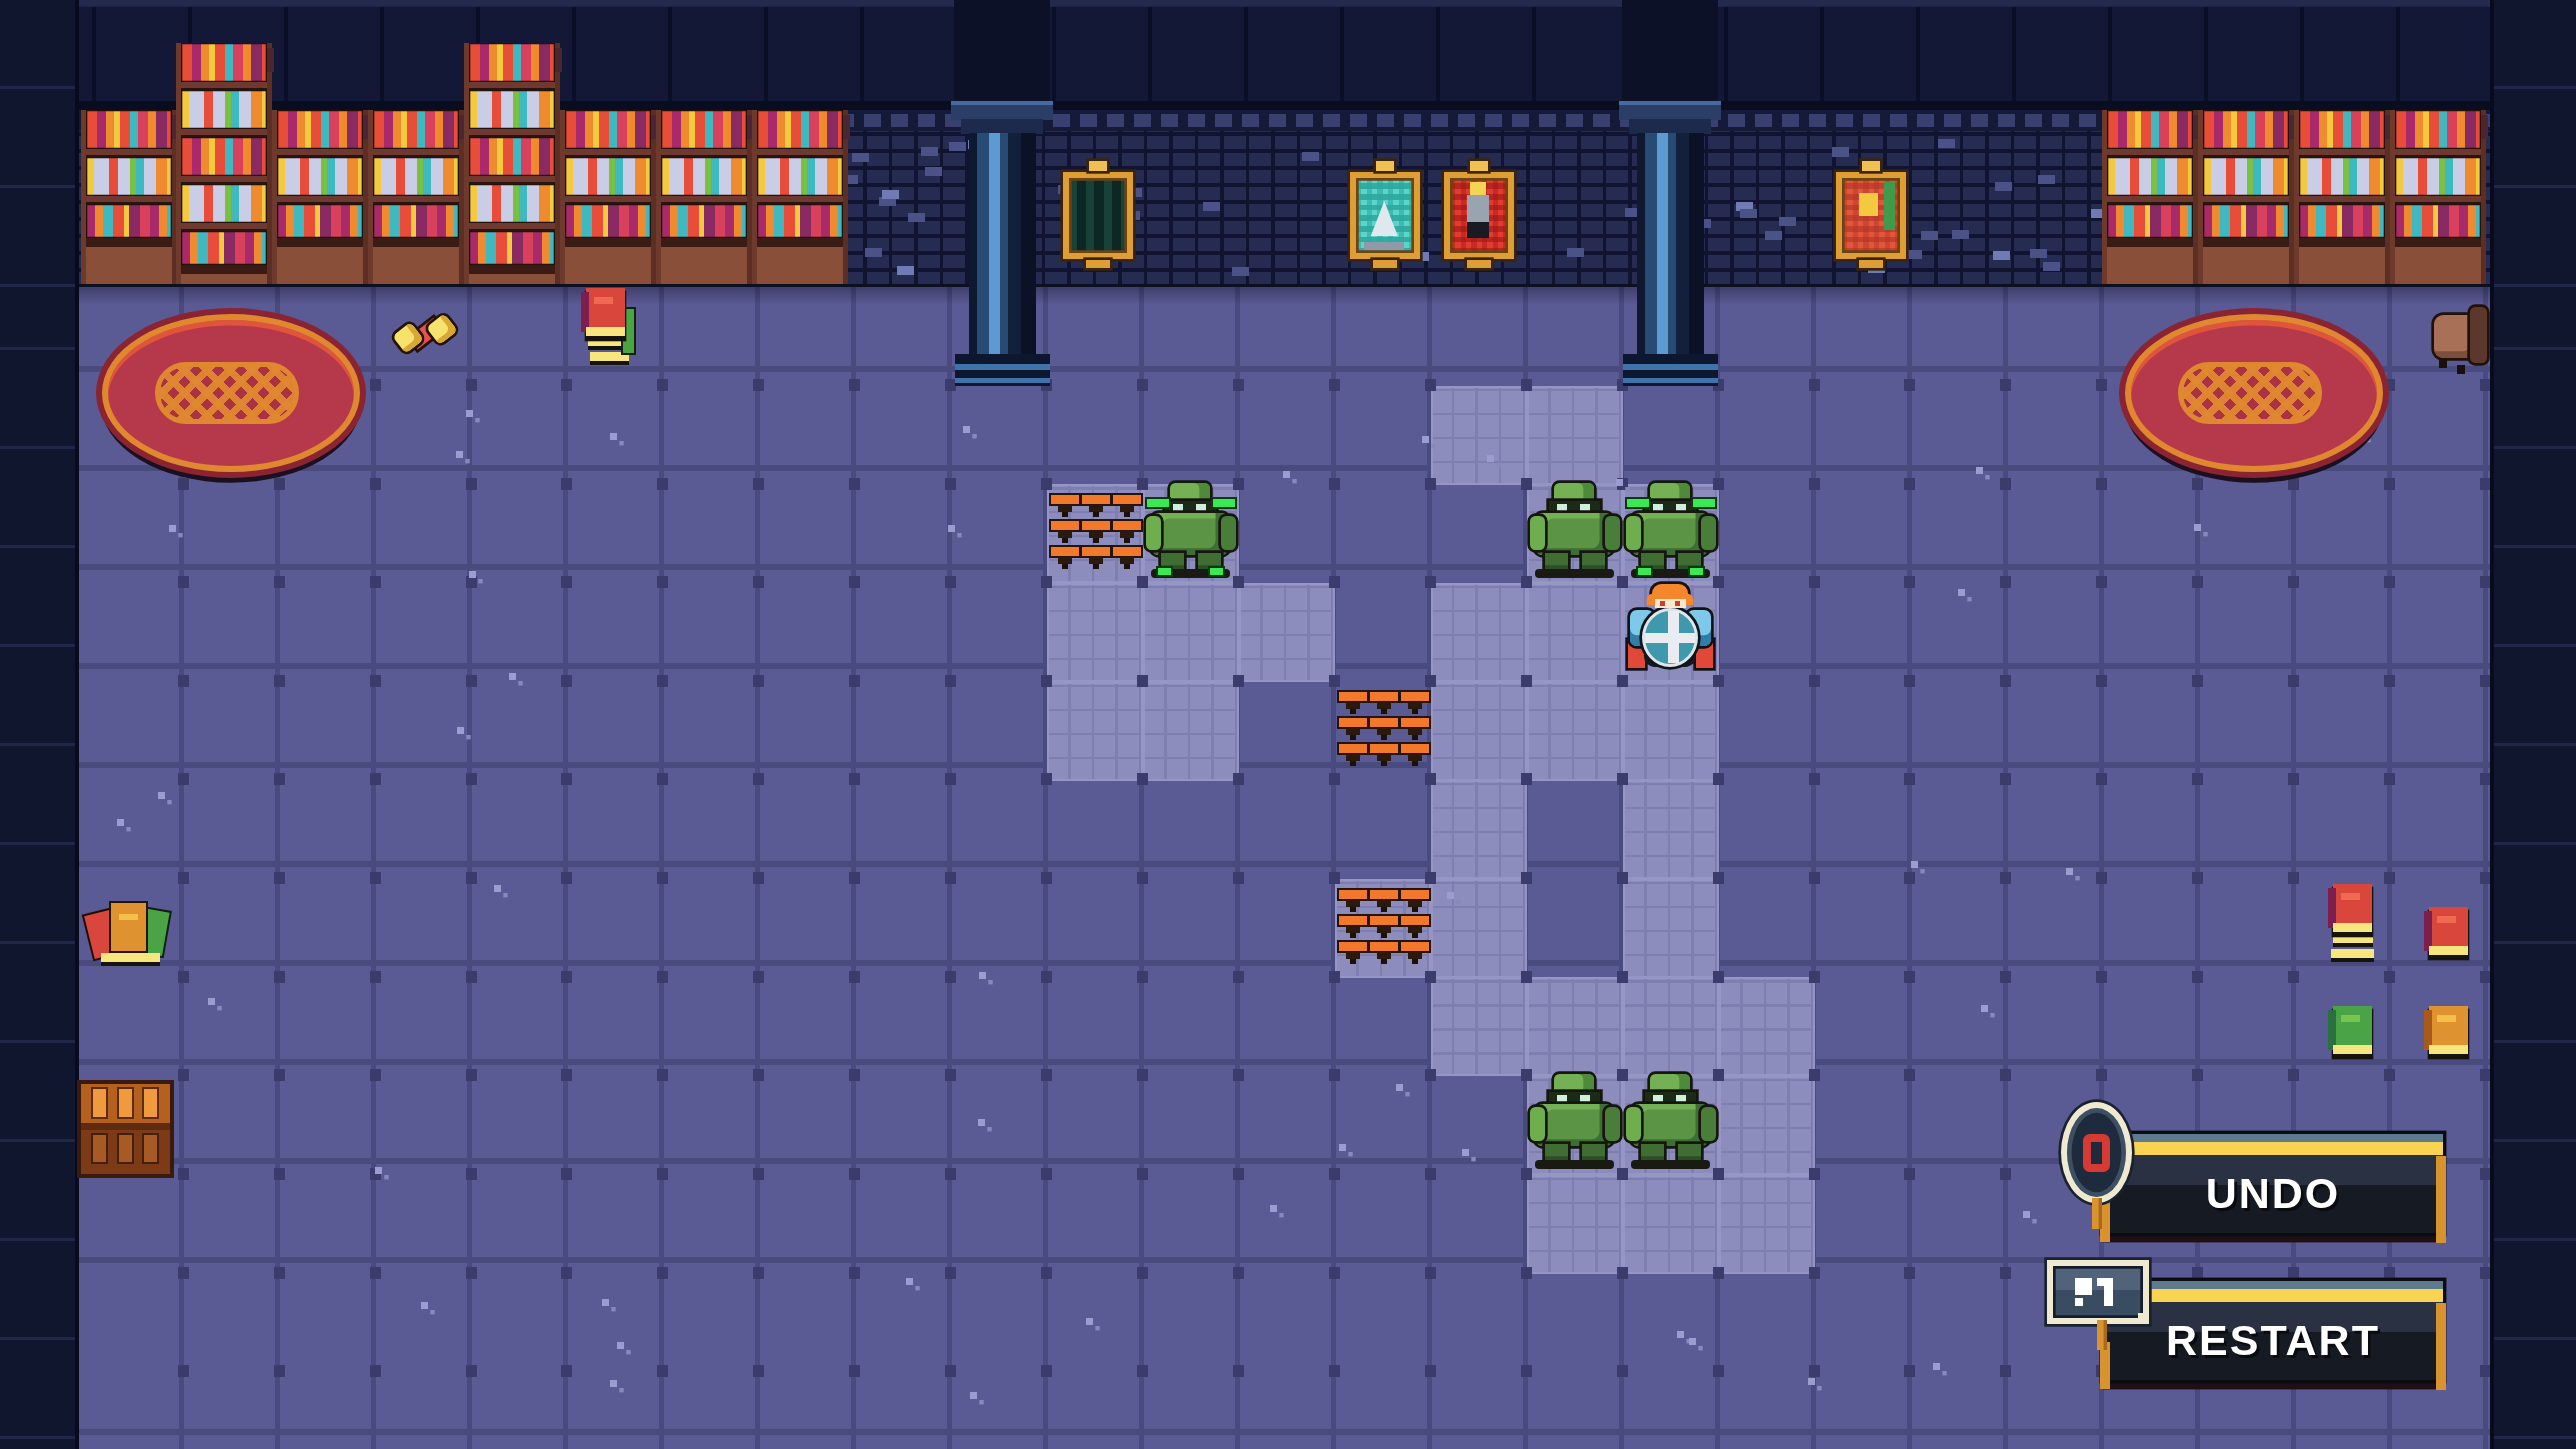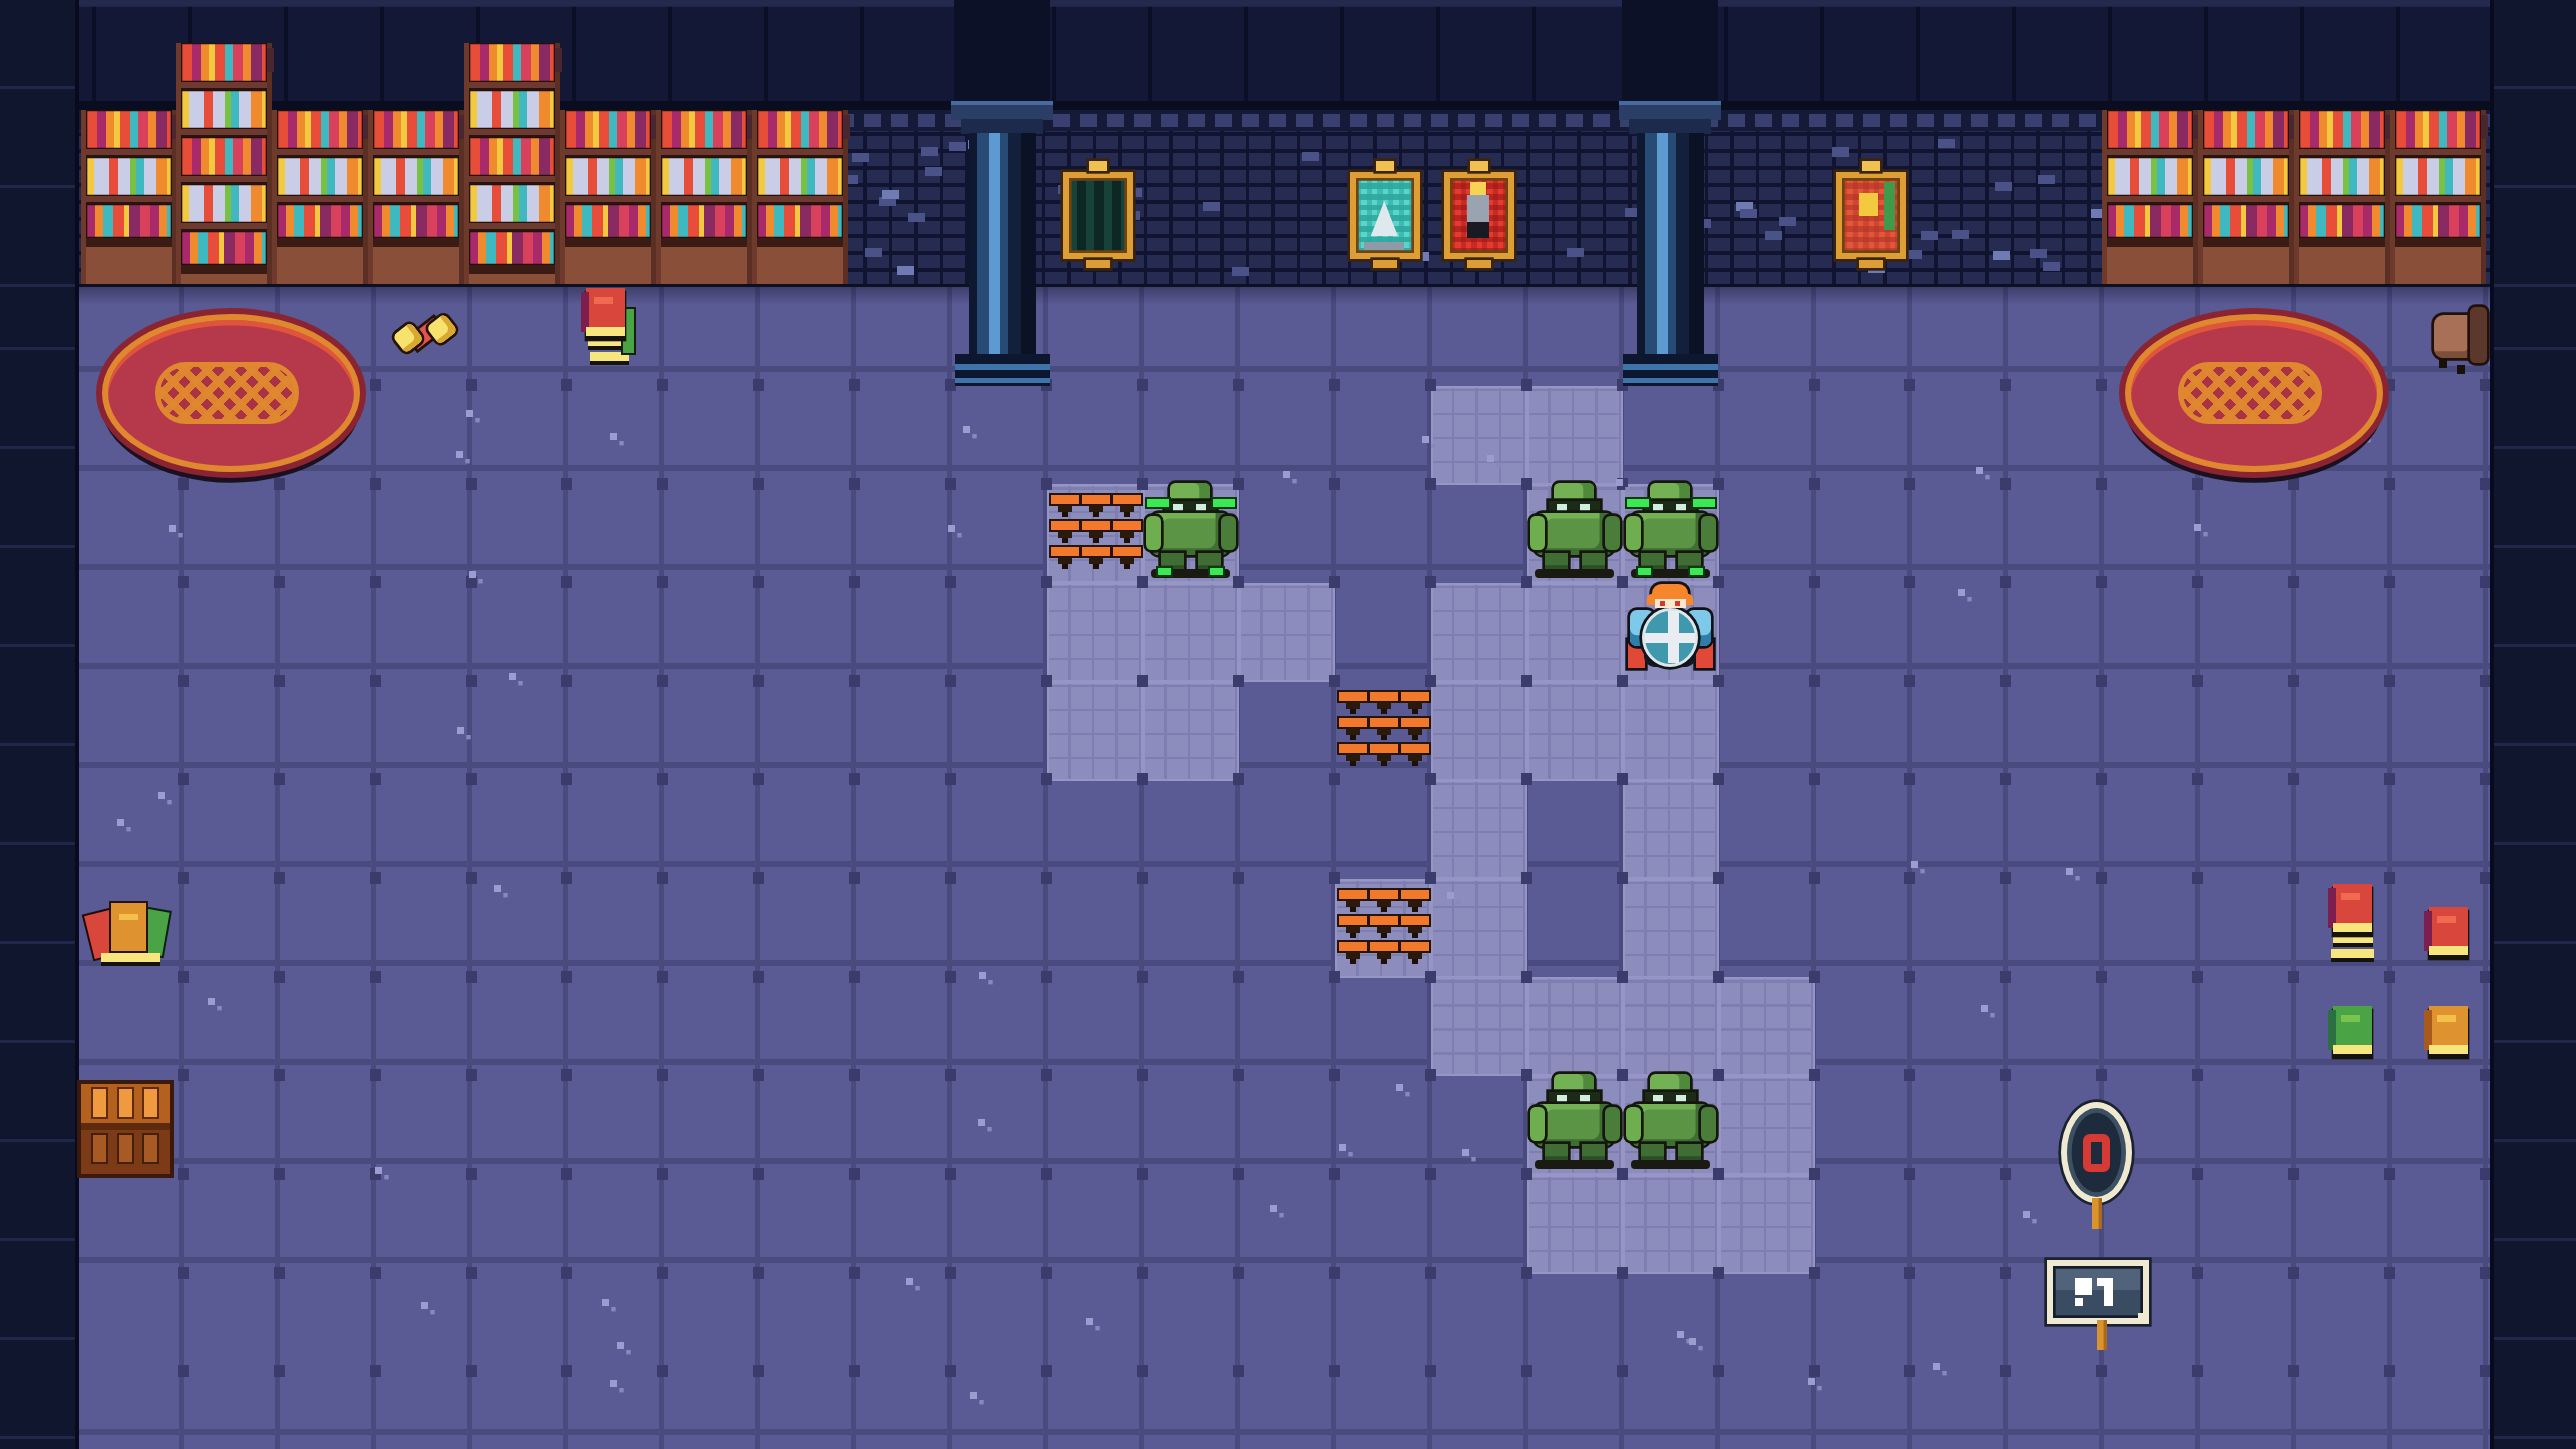--- a/index.html
+++ b/index.html
@@ -1091,25 +1091,39 @@
         <div class="bk-label"></div>
         <div class="bk-pages"></div>
       </div>
       <div class="book book-orange" style="left: 2429px; top: 1006px;">
         <div class="bk-spine"></div>
         <div class="bk-label"></div>
         <div class="bk-pages"></div>
       </div>
     </div>
 
+  <div class="pix-btn" style="left:2103px;top:1134px;">
+    <div class="bt-slate"></div>
+    <div class="bt-gold"></div>
+    <div class="bt-orange-r"></div>
+    <div class="bt-orange-l"></div>
+    <div class="bt-label">UNDO</div>
+  </div>
   <div class="icon-circle" style="left:2061px;top:1102px;">
     <div class="o-glyph"></div>
   </div>
   <div class="icon-stem" style="left:2092px;top:1198px;height:31px;"></div>
 
+  <div class="pix-btn" style="left:2103px;top:1281px;">
+    <div class="bt-slate"></div>
+    <div class="bt-gold"></div>
+    <div class="bt-orange-r"></div>
+    <div class="bt-orange-l"></div>
+    <div class="bt-label">RESTART</div>
+  </div>
   <div class="icon-key" style="left:2047px;top:1260px;">
     <div class="kg" style="left:21.5px;top:12px;width:17.4px;height:17.4px;"></div>
     <div class="kg" style="left:21.5px;top:32px;width:8px;height:8px;"></div>
     <div class="kg" style="left:51px;top:12px;width:9.4px;height:28px;"></div>
     <div class="kg" style="left:44px;top:12px;width:8px;height:8px;"></div>
     <div class="k-notch"></div>
   </div>
   <div class="icon-stem" style="left:2097px;top:1320px;height:29.5px;"></div>
 </div>
 

